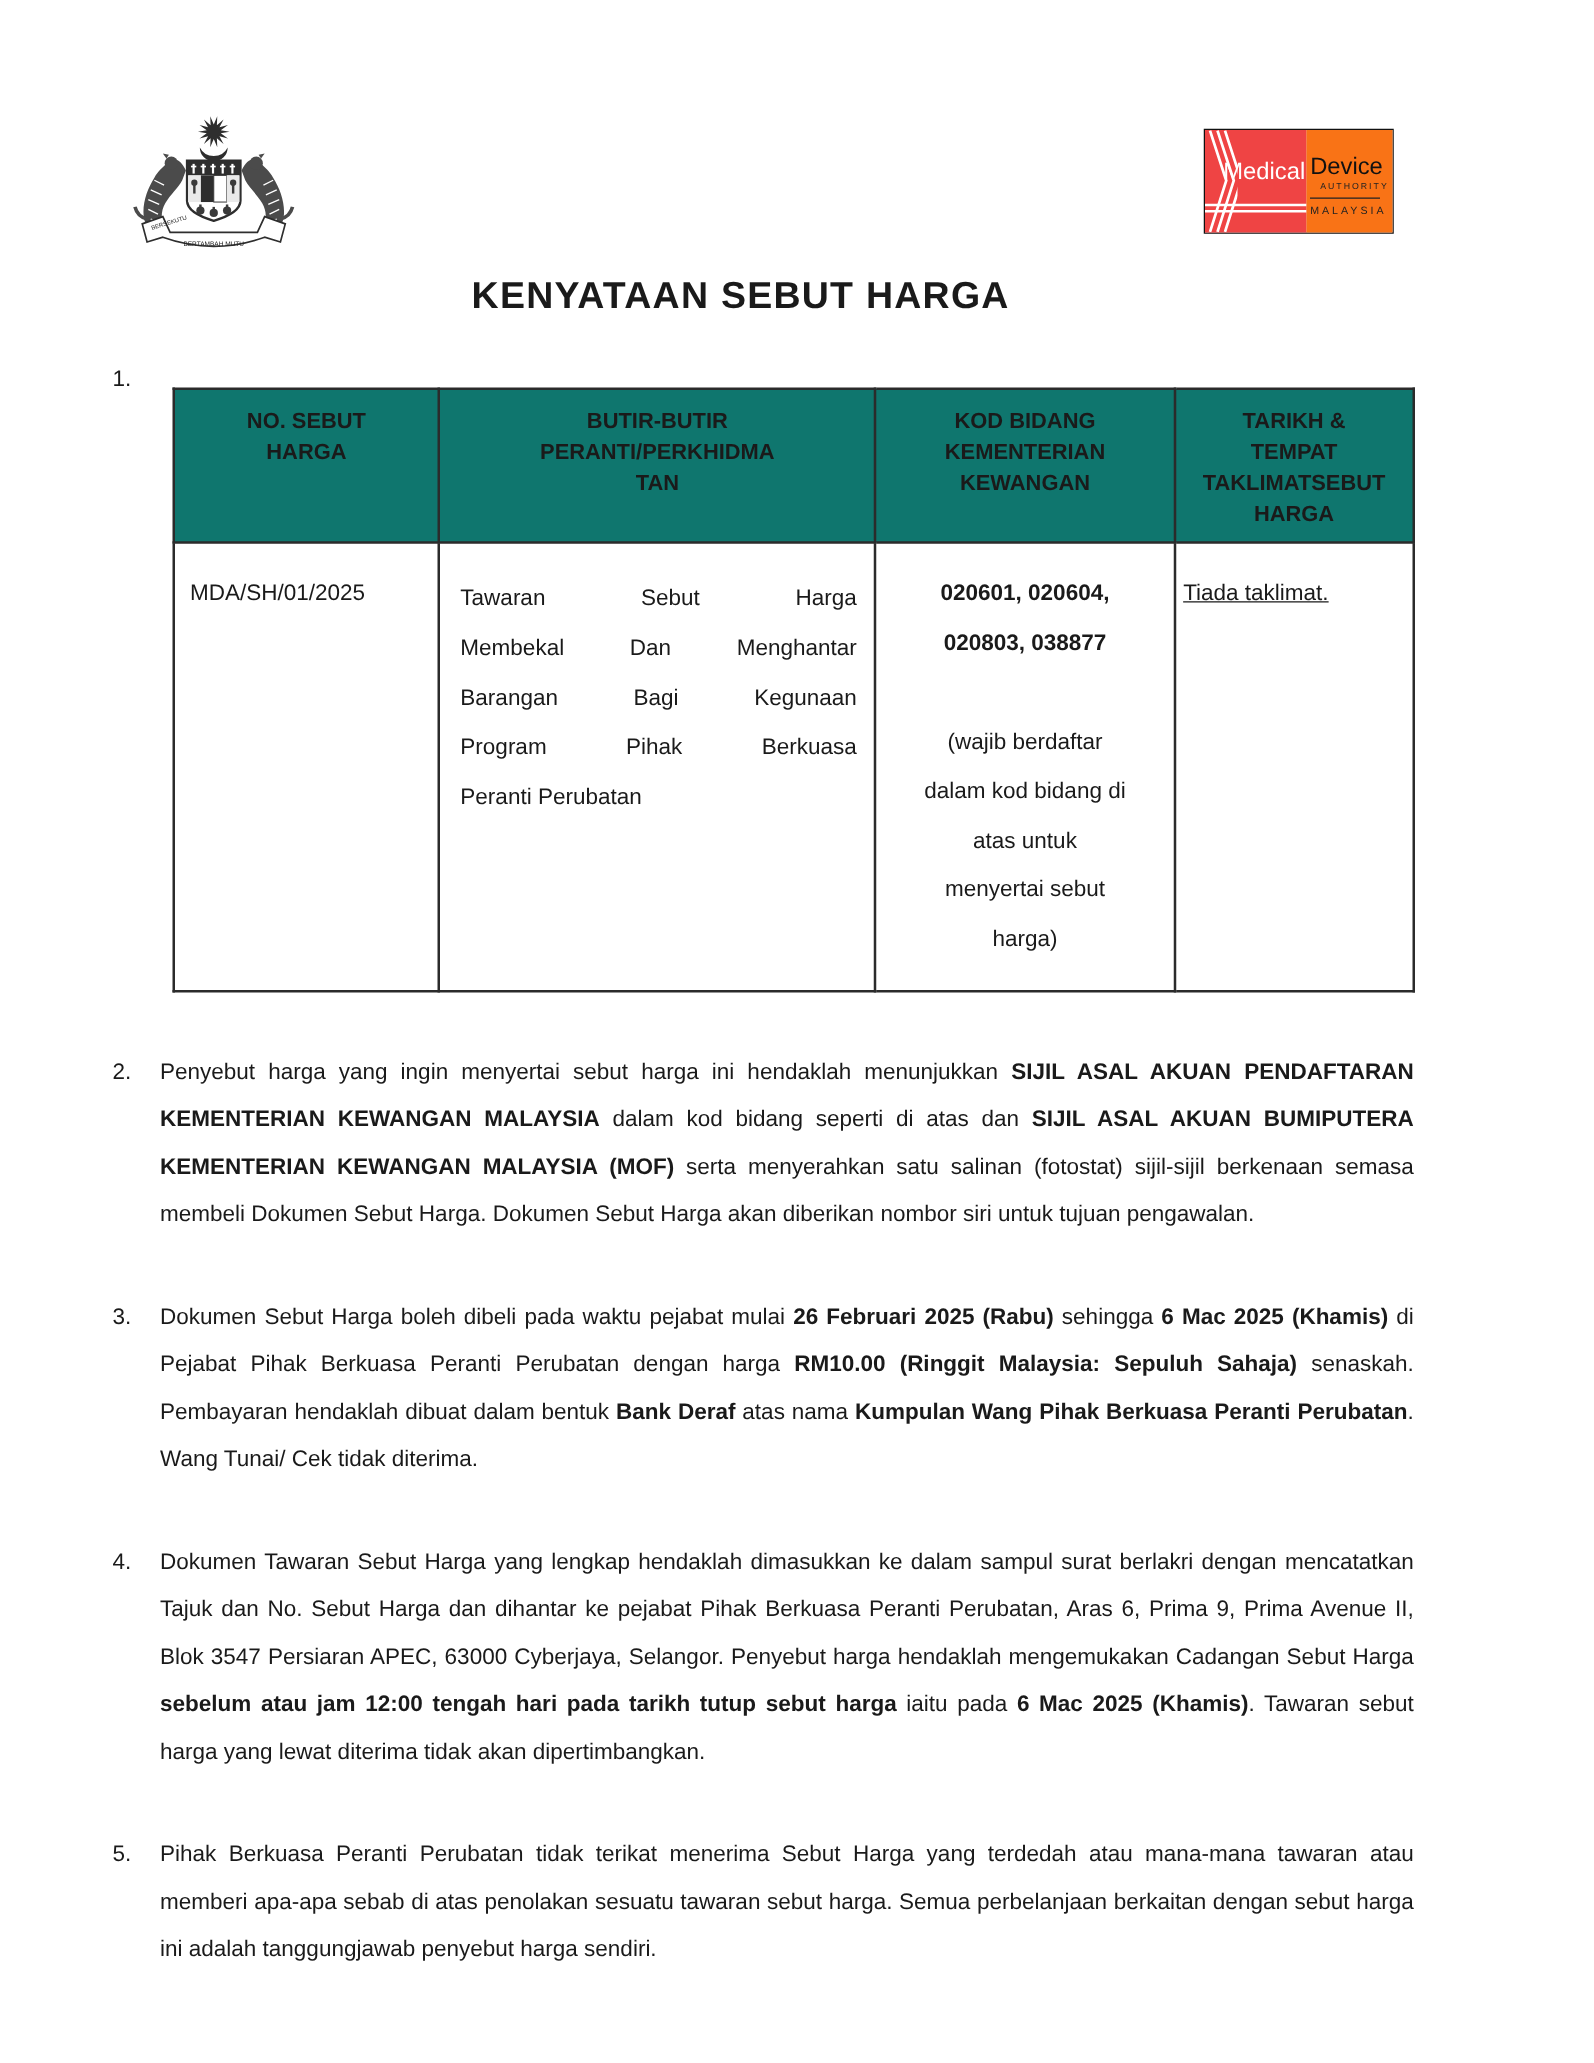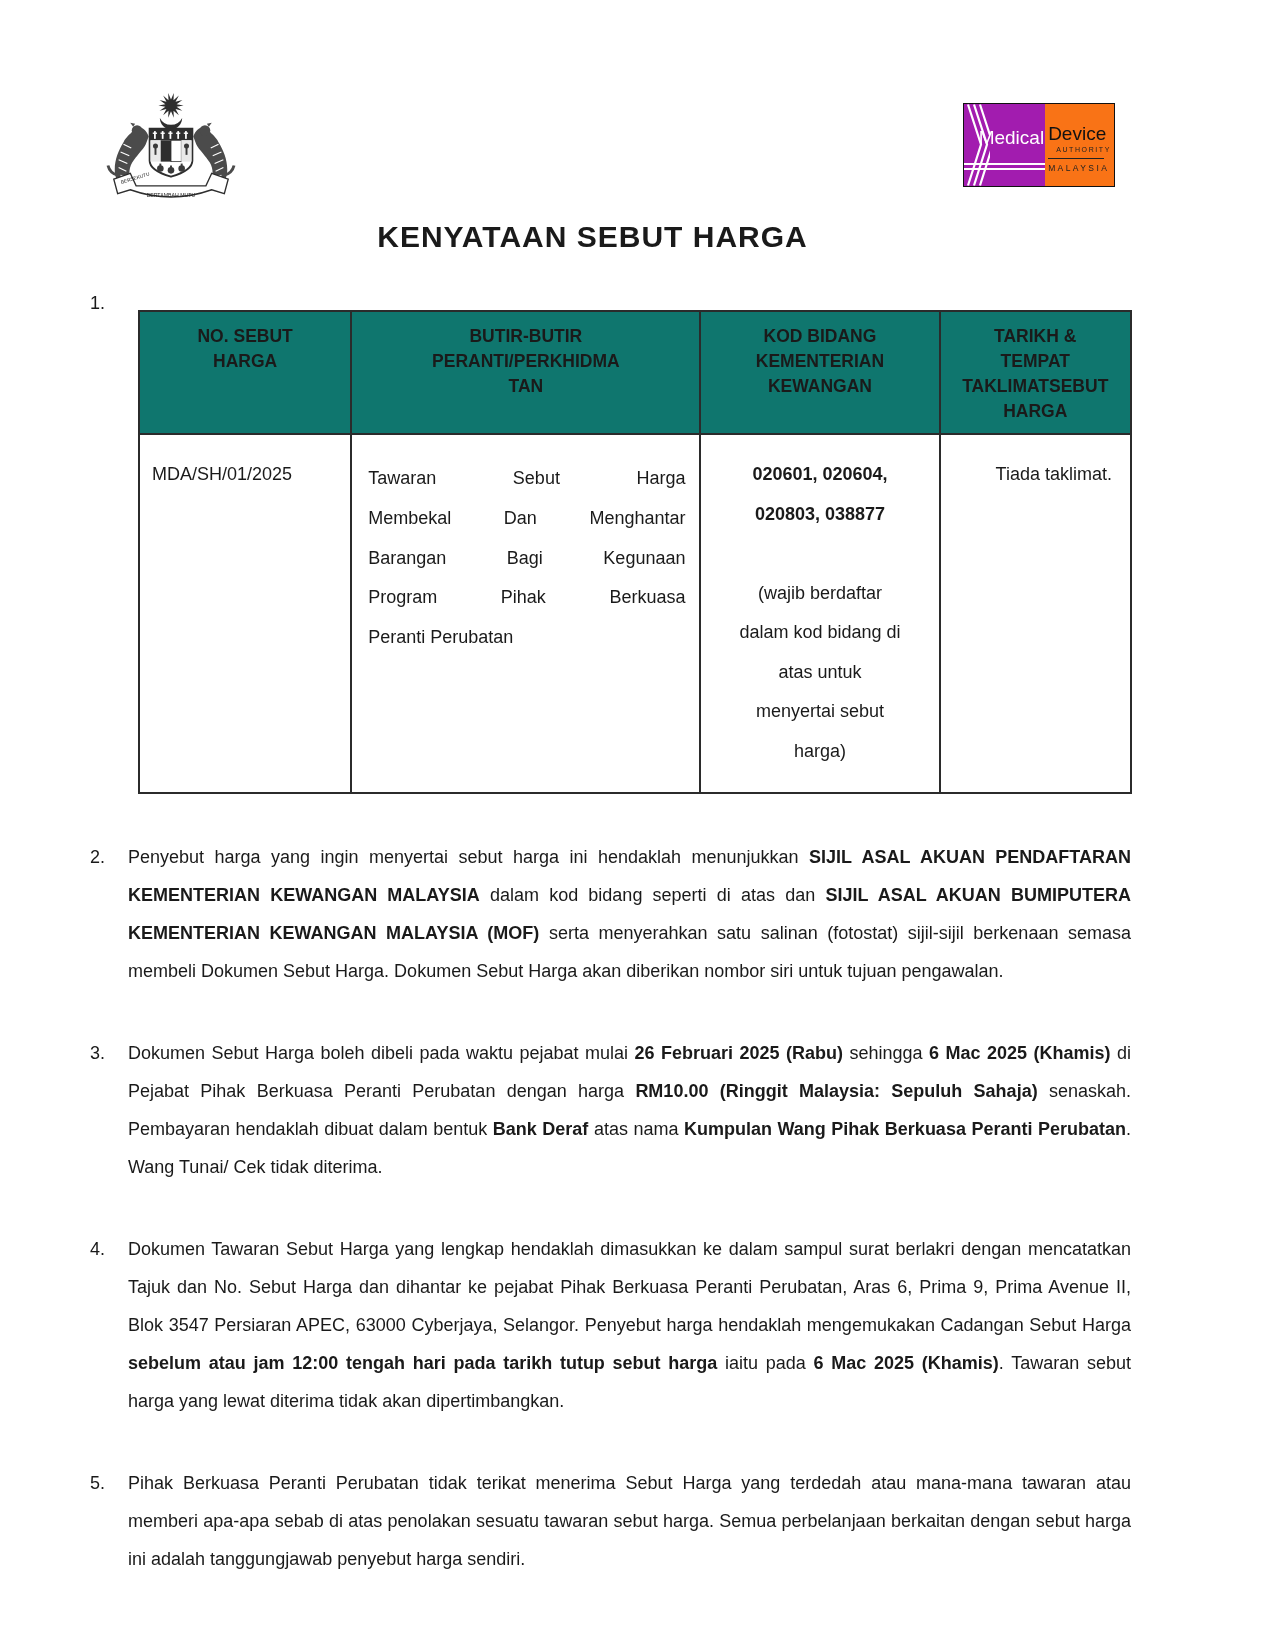--- a/index.html
+++ b/index.html
@@ -19,21 +19,21 @@
     position:absolute; left:280px; top:110px; width:640px;
     text-align:center; font-weight:bold; font-size:25px;
     letter-spacing:1px; line-height:35px;
   }
   .mda-logo {
     position:absolute; left:963px; top:103px; width:152px; height:84px;
     display:flex; border:1.5px solid #111; box-sizing:border-box;
     background:#fff;
   }
   .mda-left {
-    width:88px; background:#a21caf; position:relative;
+    width:88px; background:#ef4444; position:relative;
     display:flex; align-items:center; justify-content:flex-end;
   }
   .mda-chevrons { position:absolute; left:0; top:0; height:100%; }
   .mda-hlines { position:absolute; left:0; bottom:13px; width:100%; }
   .mda-hlines .hl { height:2px; background:#fff; margin-bottom:3px; }
   .mda-medical {
     position:relative; z-index:2; color:#fff; font-size:19px;
     padding-right:1px; margin-bottom:14px;
   }
   .mda-right {
@@ -75,21 +75,21 @@
   .col-butir   { width:35.2%; }
   .col-kod     { width:24.1%; }
   .col-tarikh  { width:19.3%; }
   .quote-table td { vertical-align:top; font-size:18px; line-height:2.2; }
   .td-no     { text-align:left; padding:20px 4px 20px 12px; }
   .td-butir  { padding:24px 14px 24px 16px; }
   .td-butir .jline { text-align:justify; text-align-last:justify; }
   .td-kod    { text-align:center; padding:20px 8px; }
   .kod-codes { font-weight:bold; white-space:pre-line; margin-bottom:39px; }
   .kod-note  { white-space:pre-line; }
-  .td-tarikh { text-align:right; padding:20px 18px; }
+  .td-tarikh { text-align:left; padding:20px 6px;text-decoration:underline; }
 </style>
 </head>
 <body>
 
 <div class="page">
 
   <svg class="coat-of-arms" viewBox="0 0 150 132" width="146" height="128">
 
     <polygon fill="#2e2e2e" points="88,20 80.8,21.3 86.7,25.6 79.7,23.7 83.1,30.2 77.6,25.4 77.9,32.7 75,26 72.1,32.7 72.4,25.4 66.9,30.2 70.3,23.7 63.3,25.6 69.2,21.3 62,20 69.2,18.7 63.3,14.4 70.3,16.3 66.9,9.8 72.4,14.6 72.1,7.3 75,14 77.9,7.3 77.6,14.6 83.1,9.8 79.7,16.3 86.7,14.4 80.8,18.7"></polygon>
 

